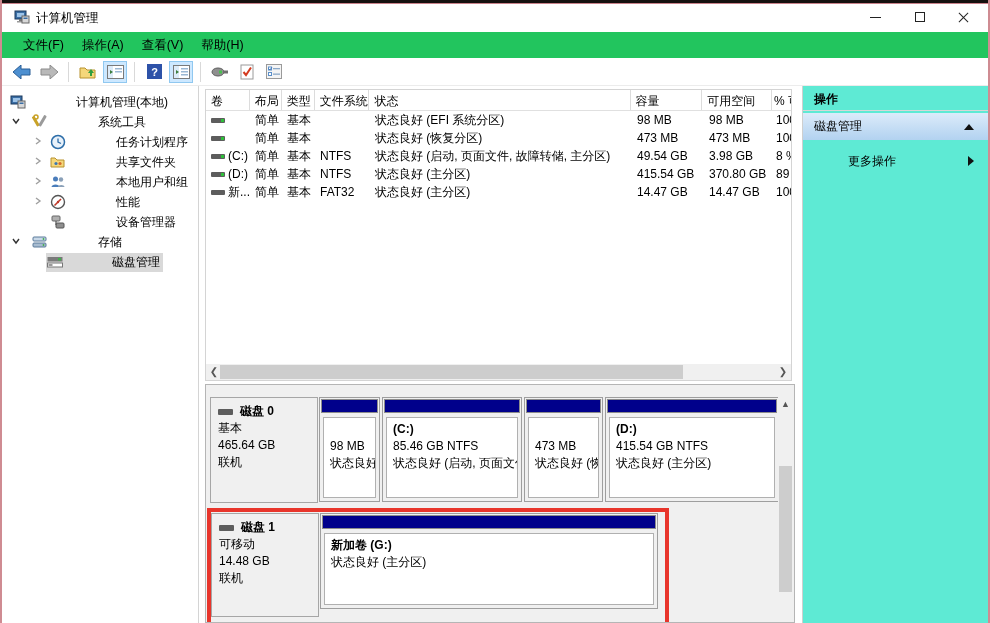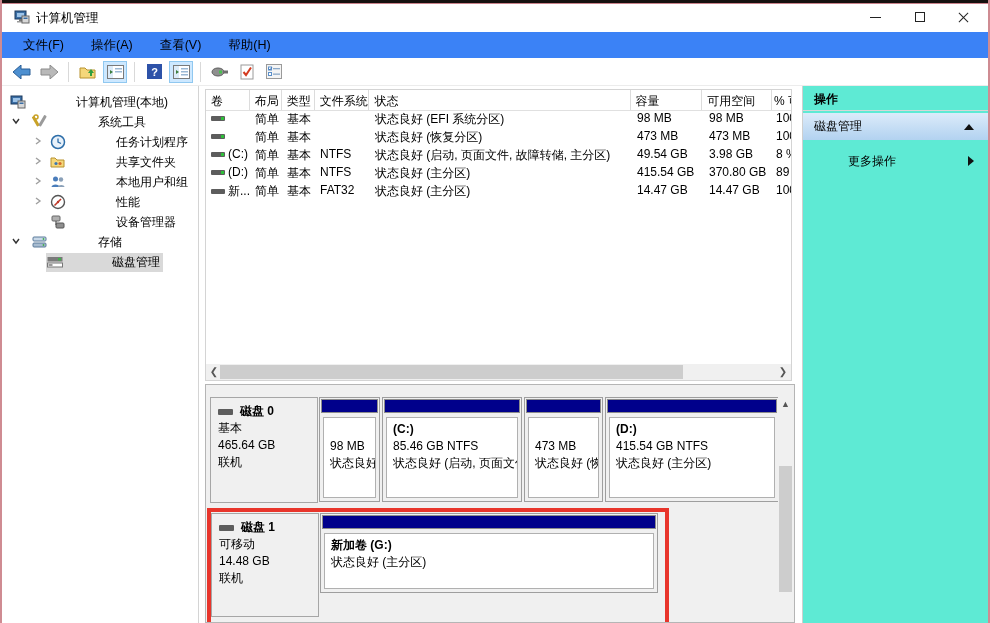--- a/index.html
+++ b/index.html
@@ -15,21 +15,21 @@
   .appicon { position:absolute; left:12px; top:5px; }
   .wctl { position:absolute; top:0; width:46px; height:26px; display:flex; align-items:center; justify-content:center; }
   .wctl.min { right:90px; } .wctl.max { right:45px; } .wctl.cls { right:2px; }
   .glyph-min { width:11px; height:1px; background:#222; display:block; }
   .glyph-max { width:10px; height:10px; border:1px solid #222; display:block; }
   .glyph-cls { position:relative; width:11px; height:11px; display:block; }
   .glyph-cls::before,.glyph-cls::after { content:""; position:absolute; left:-1px; top:5px; width:13px; height:1px; background:#222; }
   .glyph-cls::before { transform:rotate(45deg);} .glyph-cls::after { transform:rotate(-45deg);}
 
   
-  .menubar { position:absolute; left:0; top:32px; width:100%; height:26px; background:#3b82f6; display:flex; align-items:center; padding-left:12px;gap:9px; }
+  .menubar { position:absolute; left:0; top:32px; width:100%; height:26px; background:#22c55e; display:flex; align-items:center; padding-left:12px; }
   .mitem { padding:4px 9px; font-size:12.5px; }
 
   
   .toolbar { position:absolute; left:0; top:58px; width:100%; height:28px; background:#fff;
              border-bottom:1px solid #ececec; display:flex; align-items:center; padding-left:8px; gap:3px; }
   .tbtn { width:24px; height:22px; display:flex; align-items:center; justify-content:center; }
   .tbtn.sel { background:#cde8ff; border:1px solid #90c8f0; }
   .tsep { width:1px; height:20px; background:#d9d9d9; margin:0 4px; }
 
   
@@ -37,21 +37,21 @@
   .titem { position:relative; height:20px; display:flex; align-items:center; }
   .chev { position:absolute; width:16px; text-align:center; color:#8a8a8a; }
   .tico { position:absolute; width:16px; height:16px; }
   .tlabel { position:absolute; white-space:nowrap;margin-left:44px; }
   .tsel { background:#d9d9d9; padding:1px 3px 1px 1px; }
 
   
   .vlist { position:absolute; left:203px; top:89px; width:587px; height:292px; background:#fff; border:1px solid #d4d4d4; overflow:hidden; }
   .vhead { display:flex; height:21px; border-bottom:1px solid #e0e0e0; }
   .vh { border-right:1px solid #dcdcdc; padding:3px 0 0 5px; overflow:hidden; white-space:nowrap; }
-  .vrow { display:flex; height:18px; }
+  .vrow { display:flex; height:18px; align-items:center; }
   .vc { padding-left:5px; overflow:hidden; white-space:nowrap; flex:none; }
   .c0{width:44px;} .c1{width:32px;} .c2{width:33px;} .c3{width:55px;} .c4{width:262px;} .c5{width:72px;} .c6{width:70px;} .c7{width:19px; padding-left:2px;}
   .volico { display:inline-block; width:14px; height:5px; background:#5d5d5d; border-radius:1px; position:relative; vertical-align:middle; margin-right:3px; }
   .volico.green::after { content:""; position:absolute; right:1px; top:1px; width:3px; height:3px; background:#2ebf3a; }
   .hscroll { position:absolute; left:0; bottom:0; width:100%; height:16px; background:#f0f0f0; }
   .harrow { position:absolute; top:0; width:16px; height:16px; color:#555; font-size:10px; text-align:center; line-height:16px; }
   .harrow.l { left:0; } .harrow.r { right:0; }
   .hthumb { position:absolute; left:14px; top:1px; width:463px; height:14px; background:#cdcdcd; }
 
   
@@ -394,21 +394,21 @@
         <div class="pline">状态良好 (主分区)</div>
       </div>
     </div>
 
     <div class="dlabel" style="left:5px; top:128px; height:104px;">
       <div class="dname"><span class="dico"></span><span>磁盘 1</span></div>
       <div class="dline">可移动</div>
       <div class="dline">14.48 GB</div>
       <div class="dline">联机</div>
     </div>
-    <div class="pcell" style="left:114px; top:128px; width:338px; height:80px;">
+    <div class="pcell" style="left:114px; top:128px; width:338px; height:96px;">
       <div class="pbar" style="background:#00008b"></div>
       <div class="pbox">
         <div class="pline ptitle">新加卷  (G:)</div>
         <div class="pline">状态良好 (主分区)</div>
       </div>
     </div>
 
     <div class="redbox" style="left:1px; top:123px; width:462px; height:130px;"></div>
 
     <div class="vscroll">

